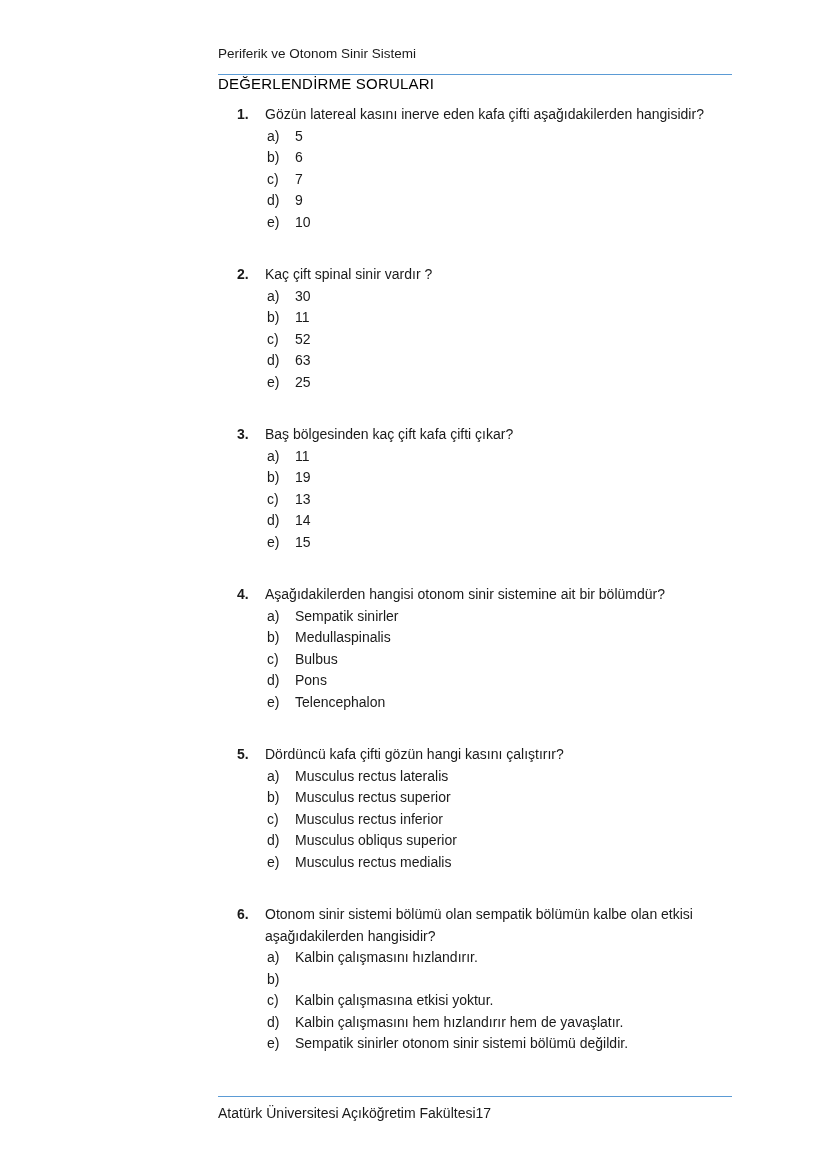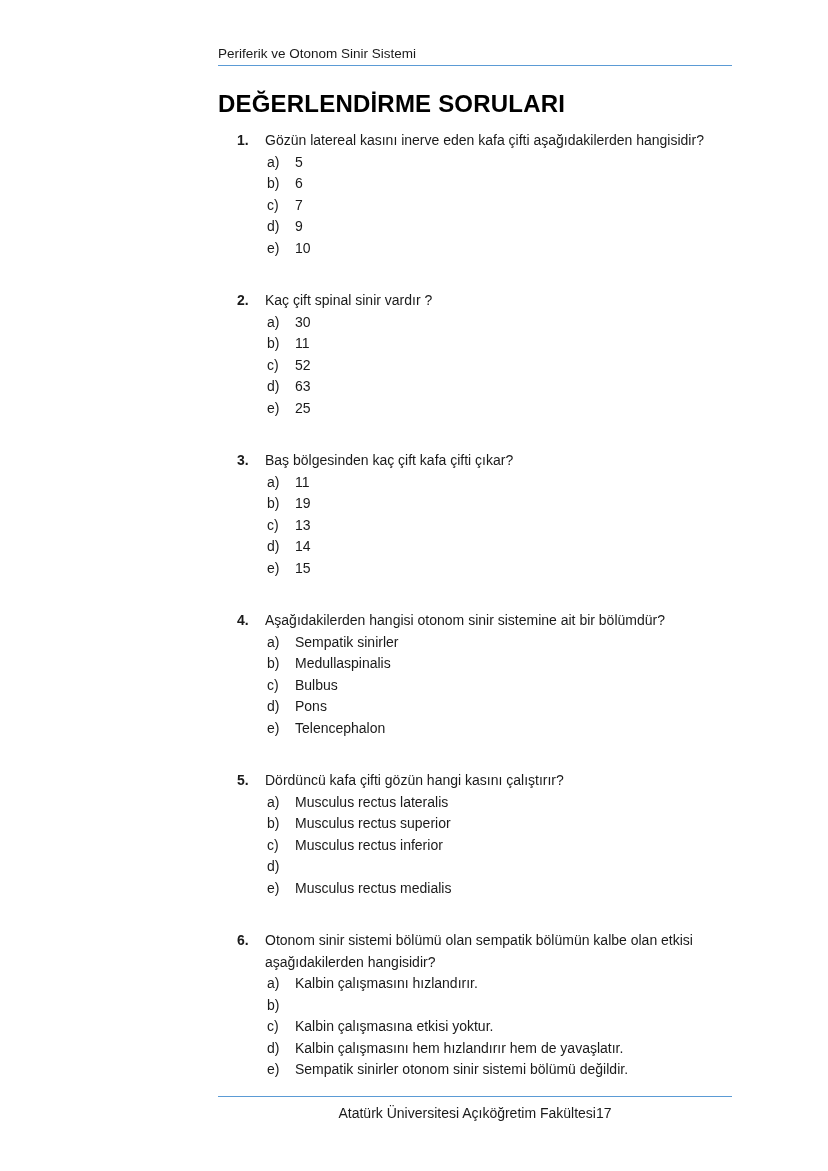--- a/index.html
+++ b/index.html
@@ -9,28 +9,27 @@
     position: relative;
     width: 828px;
     height: 1171px;
     background: #ffffff;
     overflow: hidden;
   }
   .content { padding: 46px 96px 0 218px; }
   .running-header {
     font-size: 13.5px;
     color: #1a1a1a;
-    padding-bottom: 4px;
+    padding-bottom: 13px;
     border-bottom: 1.5px solid #5b9bd5;
   }
   .doc-title {
-    margin-top: 24px;
     margin-bottom: 12px;
-    font-size: 24px;
-    font-weight: bold;
+    font-size: 15px;
+    font-weight: normal;
     letter-spacing: 0.2px;
     color: #000000;
   }
   .question {
     margin-bottom: 31px;
     font-size: 14px;
     line-height: 21.5px;
   }
   .q-row { display: flex; padding-left: 19px; }
   .q-num { font-weight: bold; width: 28px; flex: none; }
@@ -39,21 +38,21 @@
   .opt-label { width: 28px; flex: none; }
   .opt-text { flex: 1; }
   .footer {
     position: absolute;
     left: 218px;
     right: 96px;
     top: 1096px;
     border-top: 1.5px solid #5b9bd5;
     padding-top: 8px;
     display: flex;
-    justify-content: center;
+    justify-content: flex-start;
     font-size: 14px;
     color: #1a1a1a;
   }
 </style>
 </head>
 <body>
 
 <div class="page">
   <div class="content">
 
@@ -185,20 +184,21 @@
         <div class="option">
           <span class="opt-label">b)</span>
           <span class="opt-text">Musculus rectus superior</span>
         </div>
         <div class="option">
           <span class="opt-label">c)</span>
           <span class="opt-text">Musculus rectus inferior</span>
         </div>
         <div class="option">
           <span class="opt-label">d)</span>
+          <span class="opt-text">Musculus obliqus superior</span>
         </div>
         <div class="option">
           <span class="opt-label">e)</span>
           <span class="opt-text">Musculus rectus medialis</span>
         </div>
       </section>
 
       <section class="question">
         <div class="q-row">
           <span class="q-num">6.</span>

